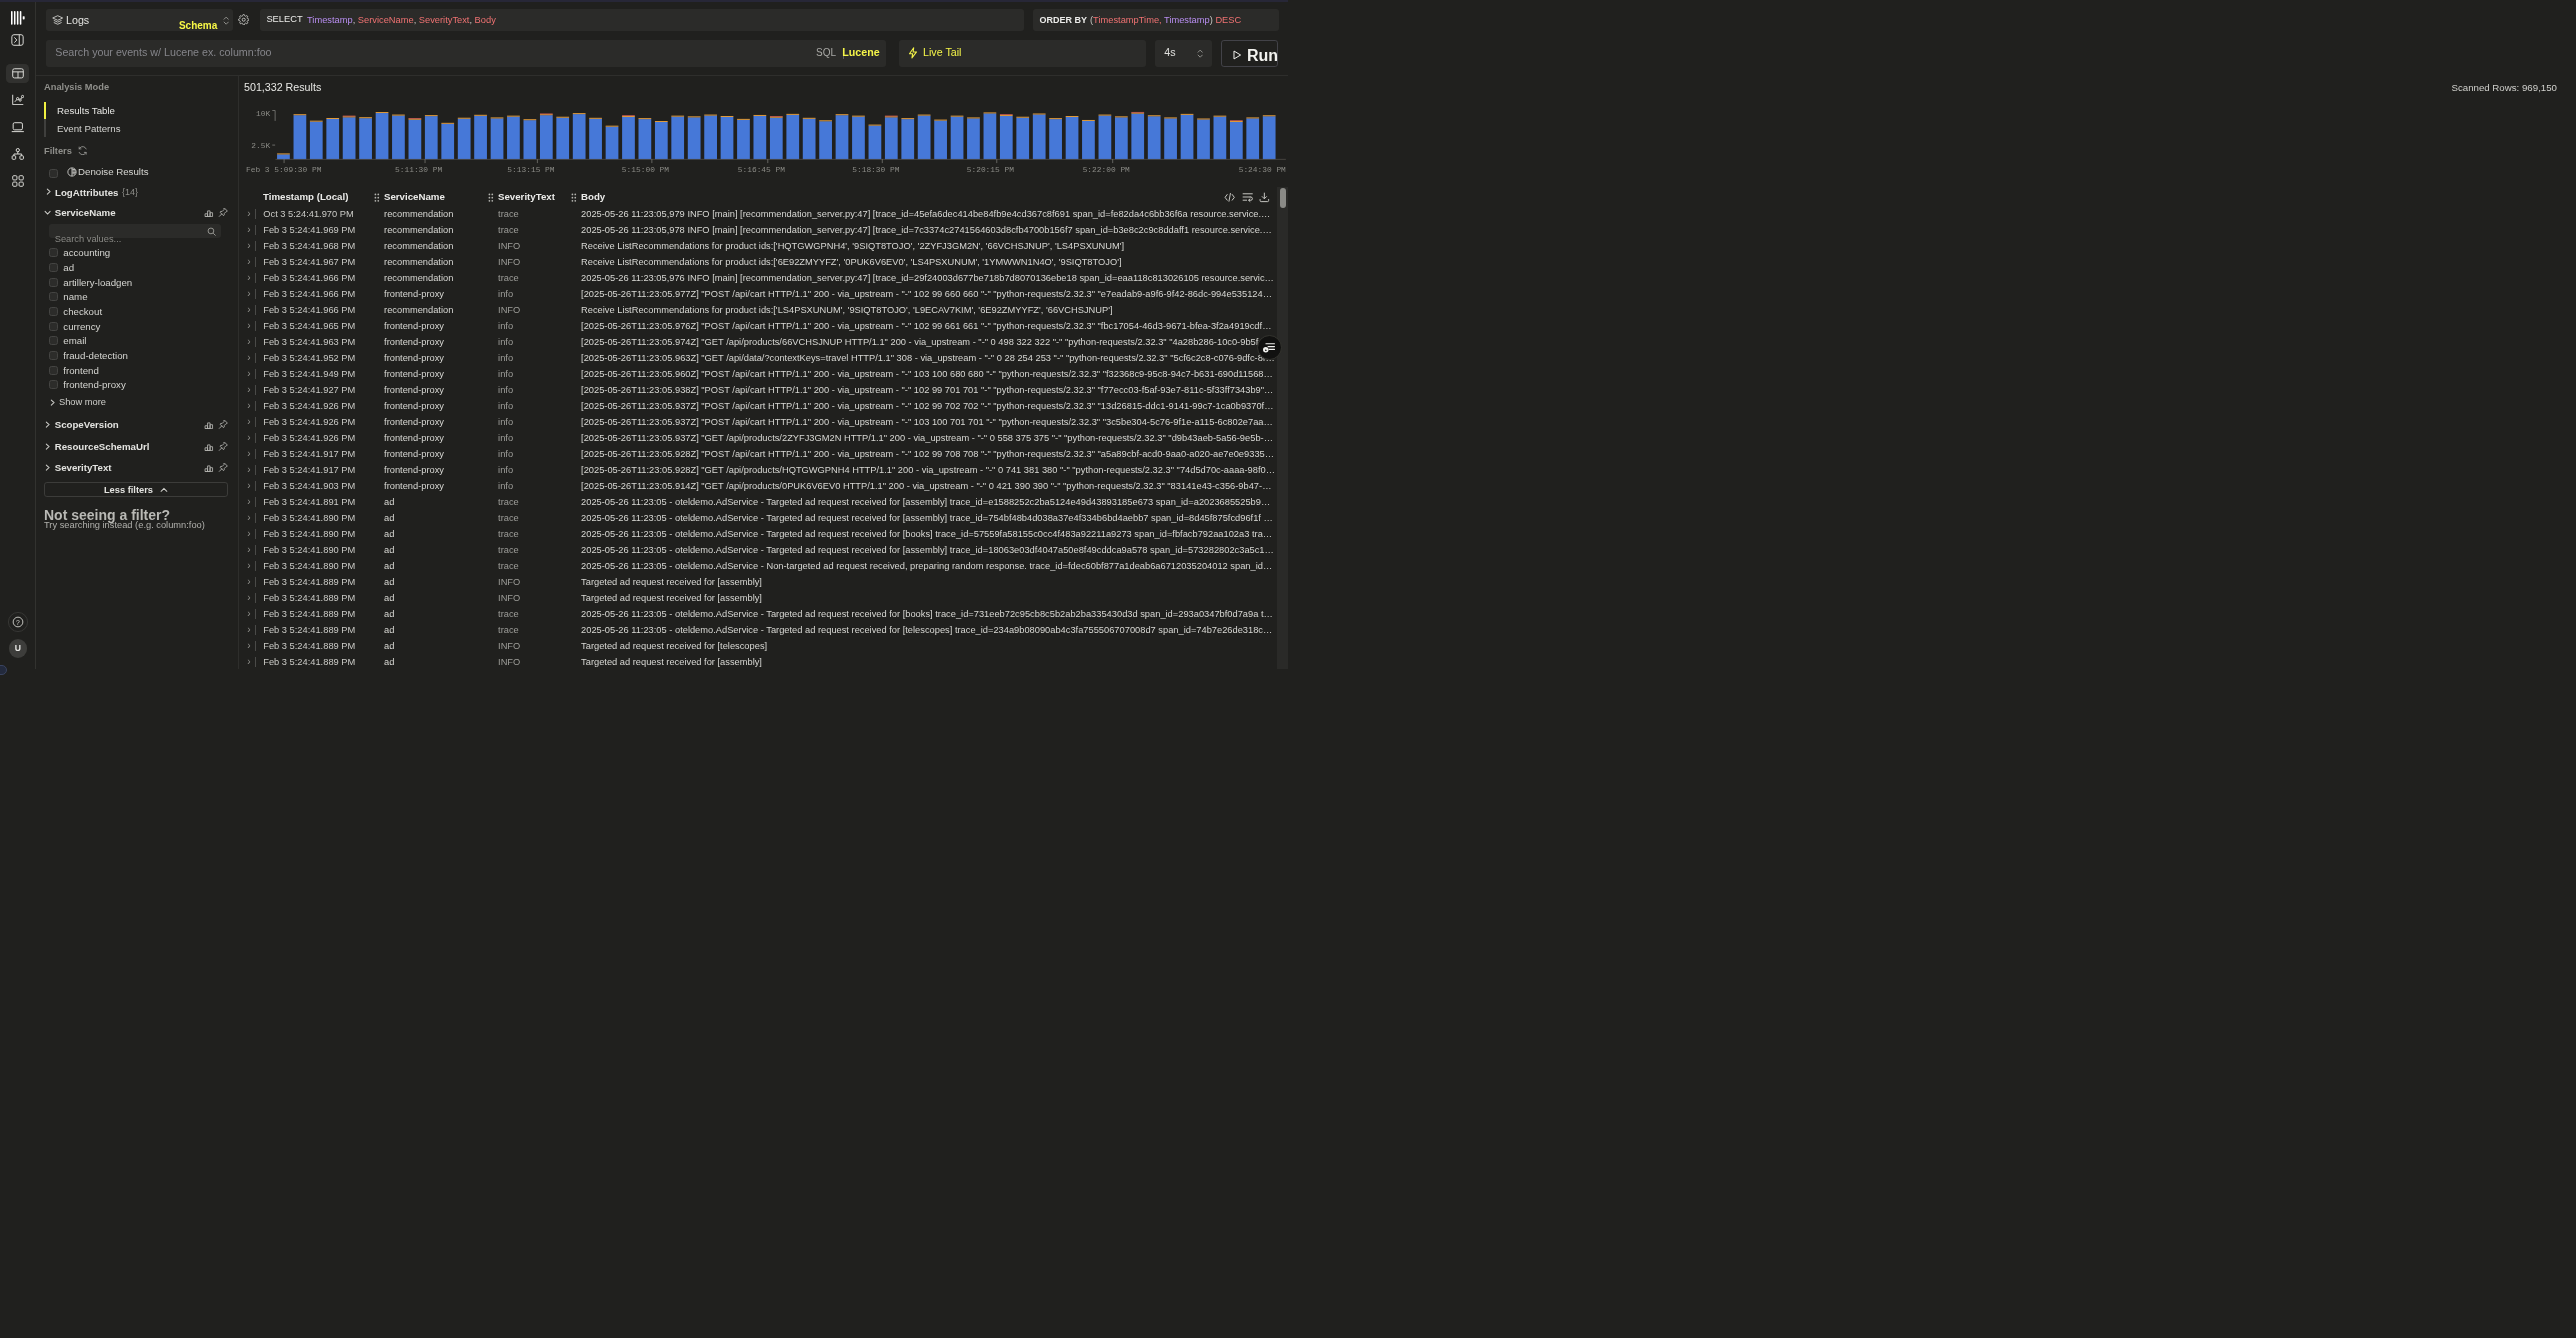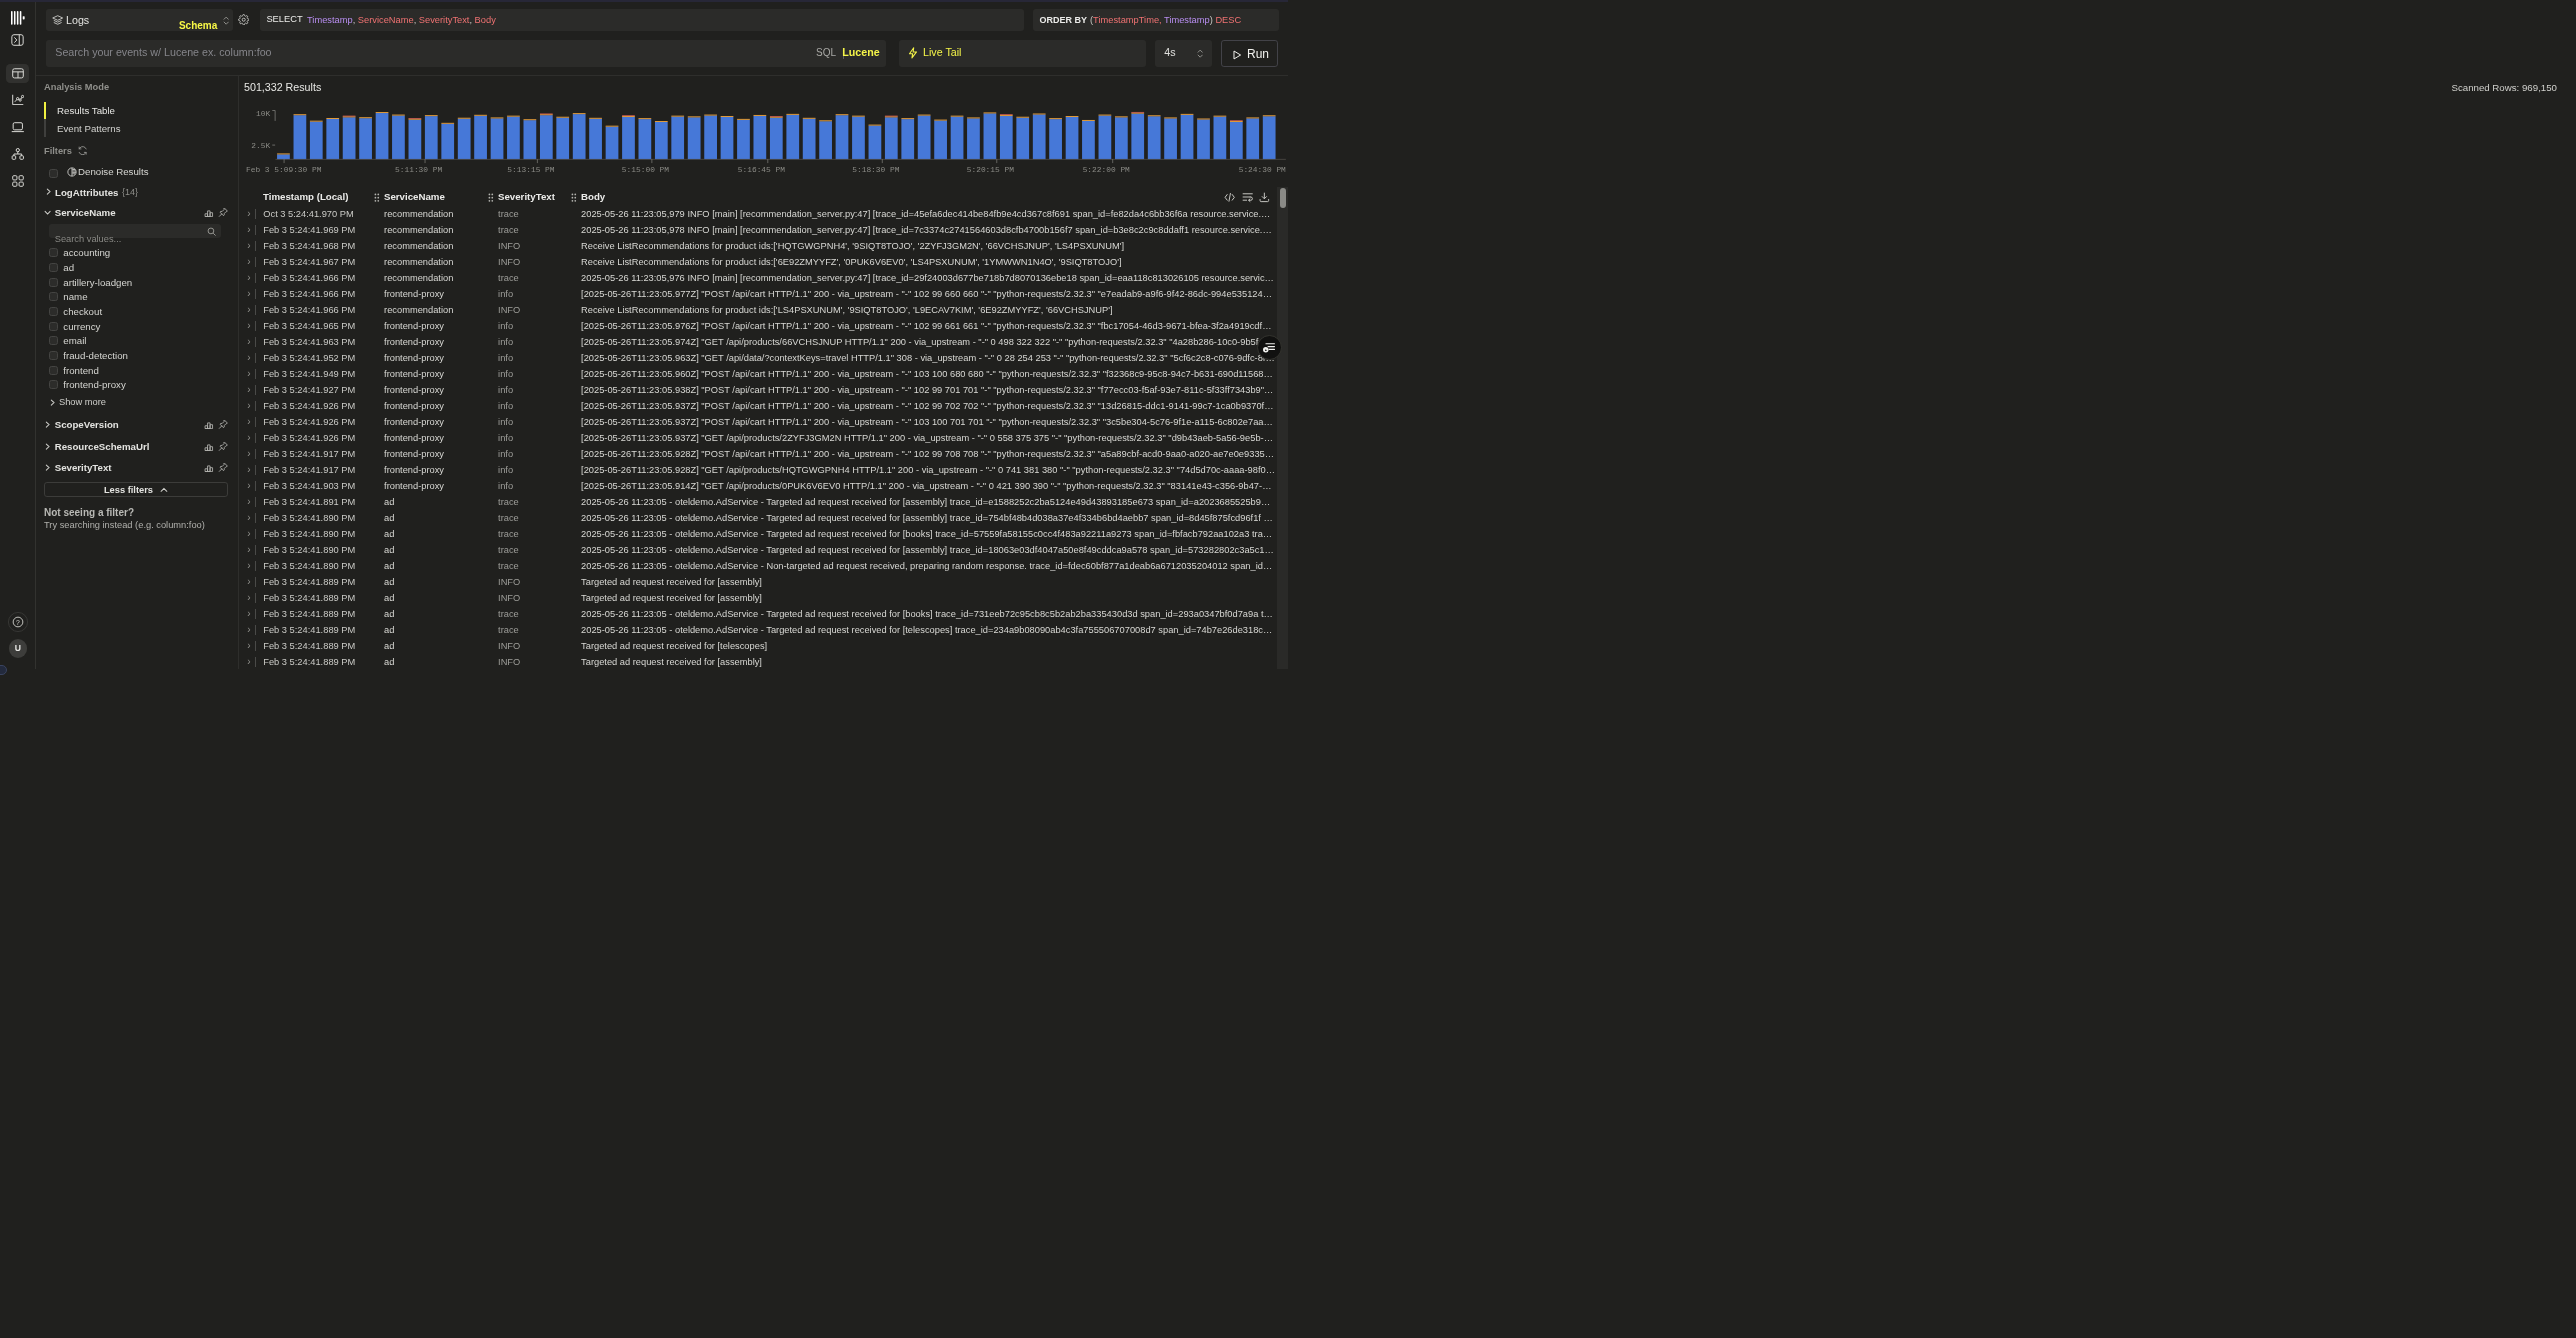--- a/index.html
+++ b/index.html
@@ -125,21 +125,21 @@
   <span class="t" style="left:9.3px;top:6.4px;font-size:10.7px;color:#e0e0dd">4s</span>
   <svg class="icn" style="right:8.6px;top:8.6px" width="6.4" height="9.3" viewBox="0 0 9 13" fill="none" stroke="#8f8f8b" stroke-width="1.4" stroke-linecap="round" stroke-linejoin="round">
     <path d="M1.5 4.5 L4.5 1.5 L7.5 4.5"></path>
       <path d="M1.5 8.5 L4.5 11.5 L7.5 8.5"></path>
   </svg>
 </div>
 <div class="box" style="left:1221px;top:40px;width:57px;height:26.5px;background:transparent;border:0.7px solid #424248">
   <svg class="icn" style="left:10.7px;top:8.6px" width="8.6" height="10" viewBox="0 0 13 15" fill="none" stroke="#f2f2ef" stroke-width="1.5" stroke-linejoin="round">
     <path d="M1.5 1.5 L11.5 7.5 L1.5 13.5 Z"></path>
   </svg>
-  <span class="t" style="left:25px;top:6.4px;font-size:12px;font-weight:normal;color:#f2f2ef">Run</span>
+  <span class="t" style="left:25px;top:6.4px;font-size:16px;font-weight:bold;color:#f2f2ef">Run</span>
 </div>
 <div class="hdiv"></div>
 <div class="leftpanel"></div>
 
 <span class="t seclabel" style="left:44px;top:82px">Analysis Mode</span>
 <div class="abs" style="left:44px;top:102px;width:2.1px;height:17px;background:#f0f040"></div>
 <div class="abs" style="left:44px;top:119px;width:2.1px;height:17.5px;background:#3f3f3d"></div>
 <span class="t" style="left:57px;top:105px;font-size:9.7px;color:#e6e6e3">Results Table</span>
 <span class="t" style="left:57px;top:123px;font-size:9.7px;color:#d2d2cf">Event Patterns</span>
 <span class="t seclabel" style="left:44px;top:146px">Filters</span>
@@ -272,21 +272,21 @@
         <path d="M5.2 9.8 L1.8 13.2"></path>
       </svg>
 </span>
   </div>
 <div class="abs" style="left:44px;top:482px;width:184px;height:15px;border:0.7px solid #3c3c3a;border-radius:2.9px;display:flex;align-items:center;justify-content:center">
   <span style="font-size:9.3px;font-weight:bold;color:#e3e3e0">Less filters</span>
   <svg style="margin-left:7.2px" width="7.9" height="5.7" viewBox="0 0 11 8">
       <path d="M1.5 6 L5.5 2 L9.5 6" stroke="#cfcfcb" stroke-width="1.5" fill="none" stroke-linecap="round"></path>
     </svg>
 </div>
-<span class="t" style="left:44px;top:507px;font-size:10px;font-weight:bold;color:#b9b9b5">Not seeing a filter?</span>
+<span class="t" style="left:44px;top:507px;font-size:14px;font-weight:bold;color:#b9b9b5">Not seeing a filter?</span>
 <span class="t" style="left:44px;top:520px;font-size:9.3px;color:#b0b0ac">Try searching instead (e.g. column:foo)</span>
 
 <span class="t" style="left:244px;top:81px;font-size:10.7px;font-weight:400;color:#e8e8e5">501,332 Results</span>
 <span class="t" style="right:19px;top:82px;font-size:9.7px;color:#d0d0cc">Scanned Rows: 969,150</span>
 
 <svg class="abs" style="left:239px;top:100px" width="1049" height="79" viewBox="0 0 1466 110">
 <g transform="translate(-334,-140)">
 <rect x="387.2" y="215.8" width="17.8" height="6.7" fill="#4678d8"></rect>
 <rect x="387.2" y="214.5" width="17.8" height="1.3" fill="#efa43c"></rect>
 <rect x="410.2" y="161.0" width="17.8" height="61.5" fill="#4678d8"></rect>

